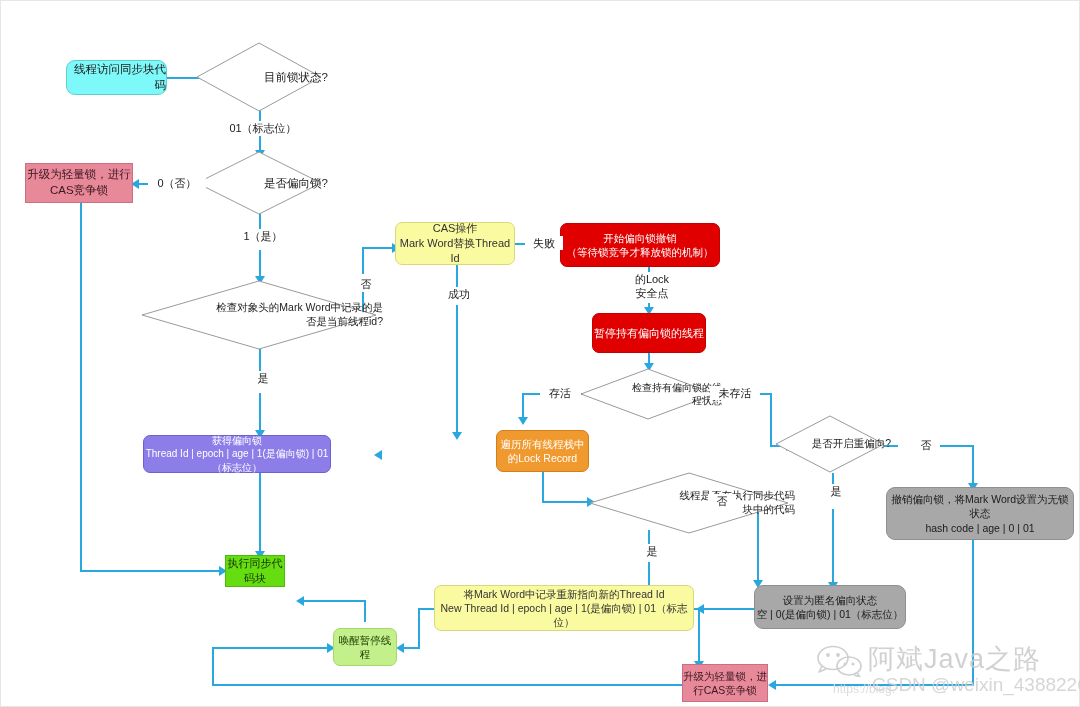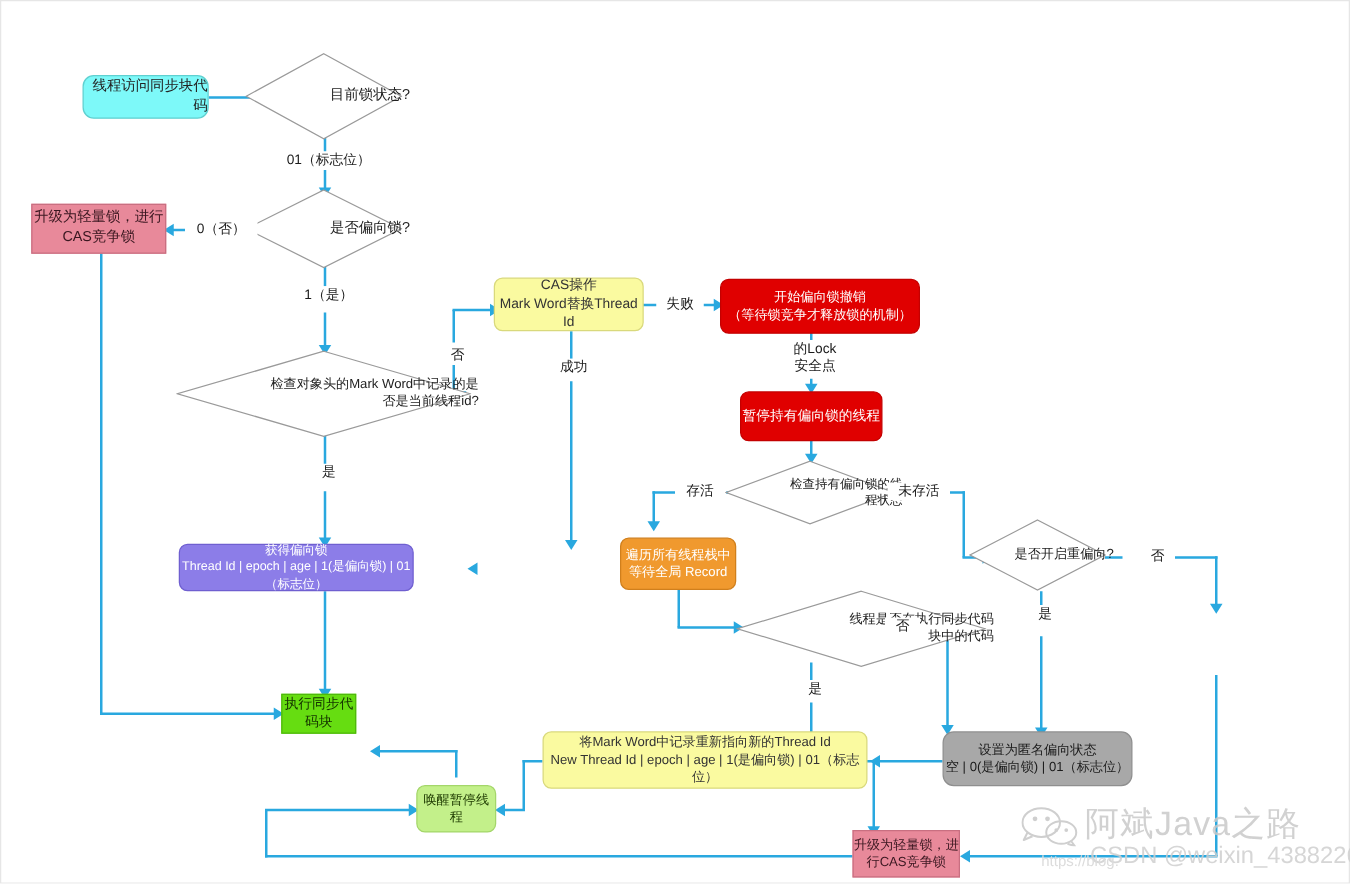--- a/index.html
+++ b/index.html
@@ -197,42 +197,42 @@
 
   <div class="elab" style="left:249px;top:371px;width:22px;font-size:11px;">是</div>
 
   <div class="node rect round2 yellow" style="left:395px;top:222px;width:120px;height:43px;font-size:11px;">CAS操作
 Mark Word替换Thread Id</div>
 
   <div class="elab" style="left:525px;top:236px;width:32px;font-size:11px;">失败</div>
 
   <div class="elab" style="left:438px;top:287px;width:36px;font-size:11px;">成功</div>
 
-  <div class="node rect round2 red" style="left:576px;top:223px;width:160px;height:44px;font-size:10.5px;">开始偏向锁撤销
+  <div class="node rect round2 red" style="left:560px;top:223px;width:160px;height:44px;font-size:10.5px;">开始偏向锁撤销
 （等待锁竞争才释放锁的机制）</div>
 
   <div class="elab" style="left:620px;top:272px;width:58px;font-size:11px;">的Lock
 安全点</div>
 
   <div class="node rect round2 red" style="left:592px;top:313px;width:114px;height:40px;font-size:11px;">暂停持有偏向锁的线程</div>
 
   <div class="diamond" style="left:580px;top:368px;width:136px;height:52px;">
     <svg class="shape" viewBox="0 0 136 52" preserveAspectRatio="none">
       <polygon points="68,1 135,26 68,51 1,26" fill="#ffffff" stroke="#9a9a9a" stroke-width="1"></polygon>
     </svg>
     <div class="dlabel" style="font-size:10px;">检查持有偏向锁的线
 程状态</div>
   </div>
 
   <div class="elab" style="left:540px;top:386px;width:34px;font-size:11px;">存活</div>
 
   <div class="elab" style="left:710px;top:386px;width:44px;font-size:11px;">未存活</div>
 
   <div class="node rect round2 orange" style="left:496px;top:430px;width:93px;height:42px;font-size:10.5px;">遍历所有线程栈中
-等待全局 Record</div>
+的Lock Record</div>
 
   <div class="diamond" style="left:589px;top:472px;width:200px;height:62px;">
     <svg class="shape" viewBox="0 0 200 62" preserveAspectRatio="none">
       <polygon points="100,1 199,31 100,61 1,31" fill="#ffffff" stroke="#9a9a9a" stroke-width="1"></polygon>
     </svg>
     <div class="dlabel" style="font-size:10.5px;">线程是否在执行同步代码
 块中的代码</div>
   </div>
 
   <div class="elab" style="left:708px;top:494px;width:22px;font-size:11px;">否</div>
@@ -246,20 +246,22 @@
     <div class="dlabel" style="font-size:10.5px;">是否开启重偏向?</div>
   </div>
 
   <div class="elab" style="left:912px;top:438px;width:22px;font-size:11px;">否</div>
 
   <div class="elab" style="left:822px;top:484px;width:22px;font-size:11px;">是</div>
 
   <div class="node rect round2 purple" style="left:143px;top:435px;width:188px;height:38px;font-size:10px;">获得偏向锁
 Thread Id | epoch | age | 1(是偏向锁) | 01（标志位）</div>
 
+  <div class="node rect round grayb" style="left:886px;top:487px;width:188px;height:53px;font-size:10.5px;">撤销偏向锁，将Mark Word设置为无锁状态
+hash code | age | 0 | 01</div>
 
   <div class="node rect greenA" style="left:225px;top:555px;width:60px;height:32px;font-size:11px;">执行同步代码块</div>
 
   <div class="node rect round2 yellow" style="left:434px;top:585px;width:260px;height:46px;font-size:10.5px;">将Mark Word中记录重新指向新的Thread Id
 New Thread Id | epoch | age | 1(是偏向锁) | 01（标志位）</div>
 
   <div class="node rect round grayb" style="left:754px;top:585px;width:152px;height:44px;font-size:10.5px;">设置为匿名偏向状态
 空 | 0(是偏向锁) | 01（标志位）</div>
 
   <div class="node rect round2 greenB" style="left:333px;top:628px;width:64px;height:38px;font-size:10.5px;">唤醒暂停线程</div>

